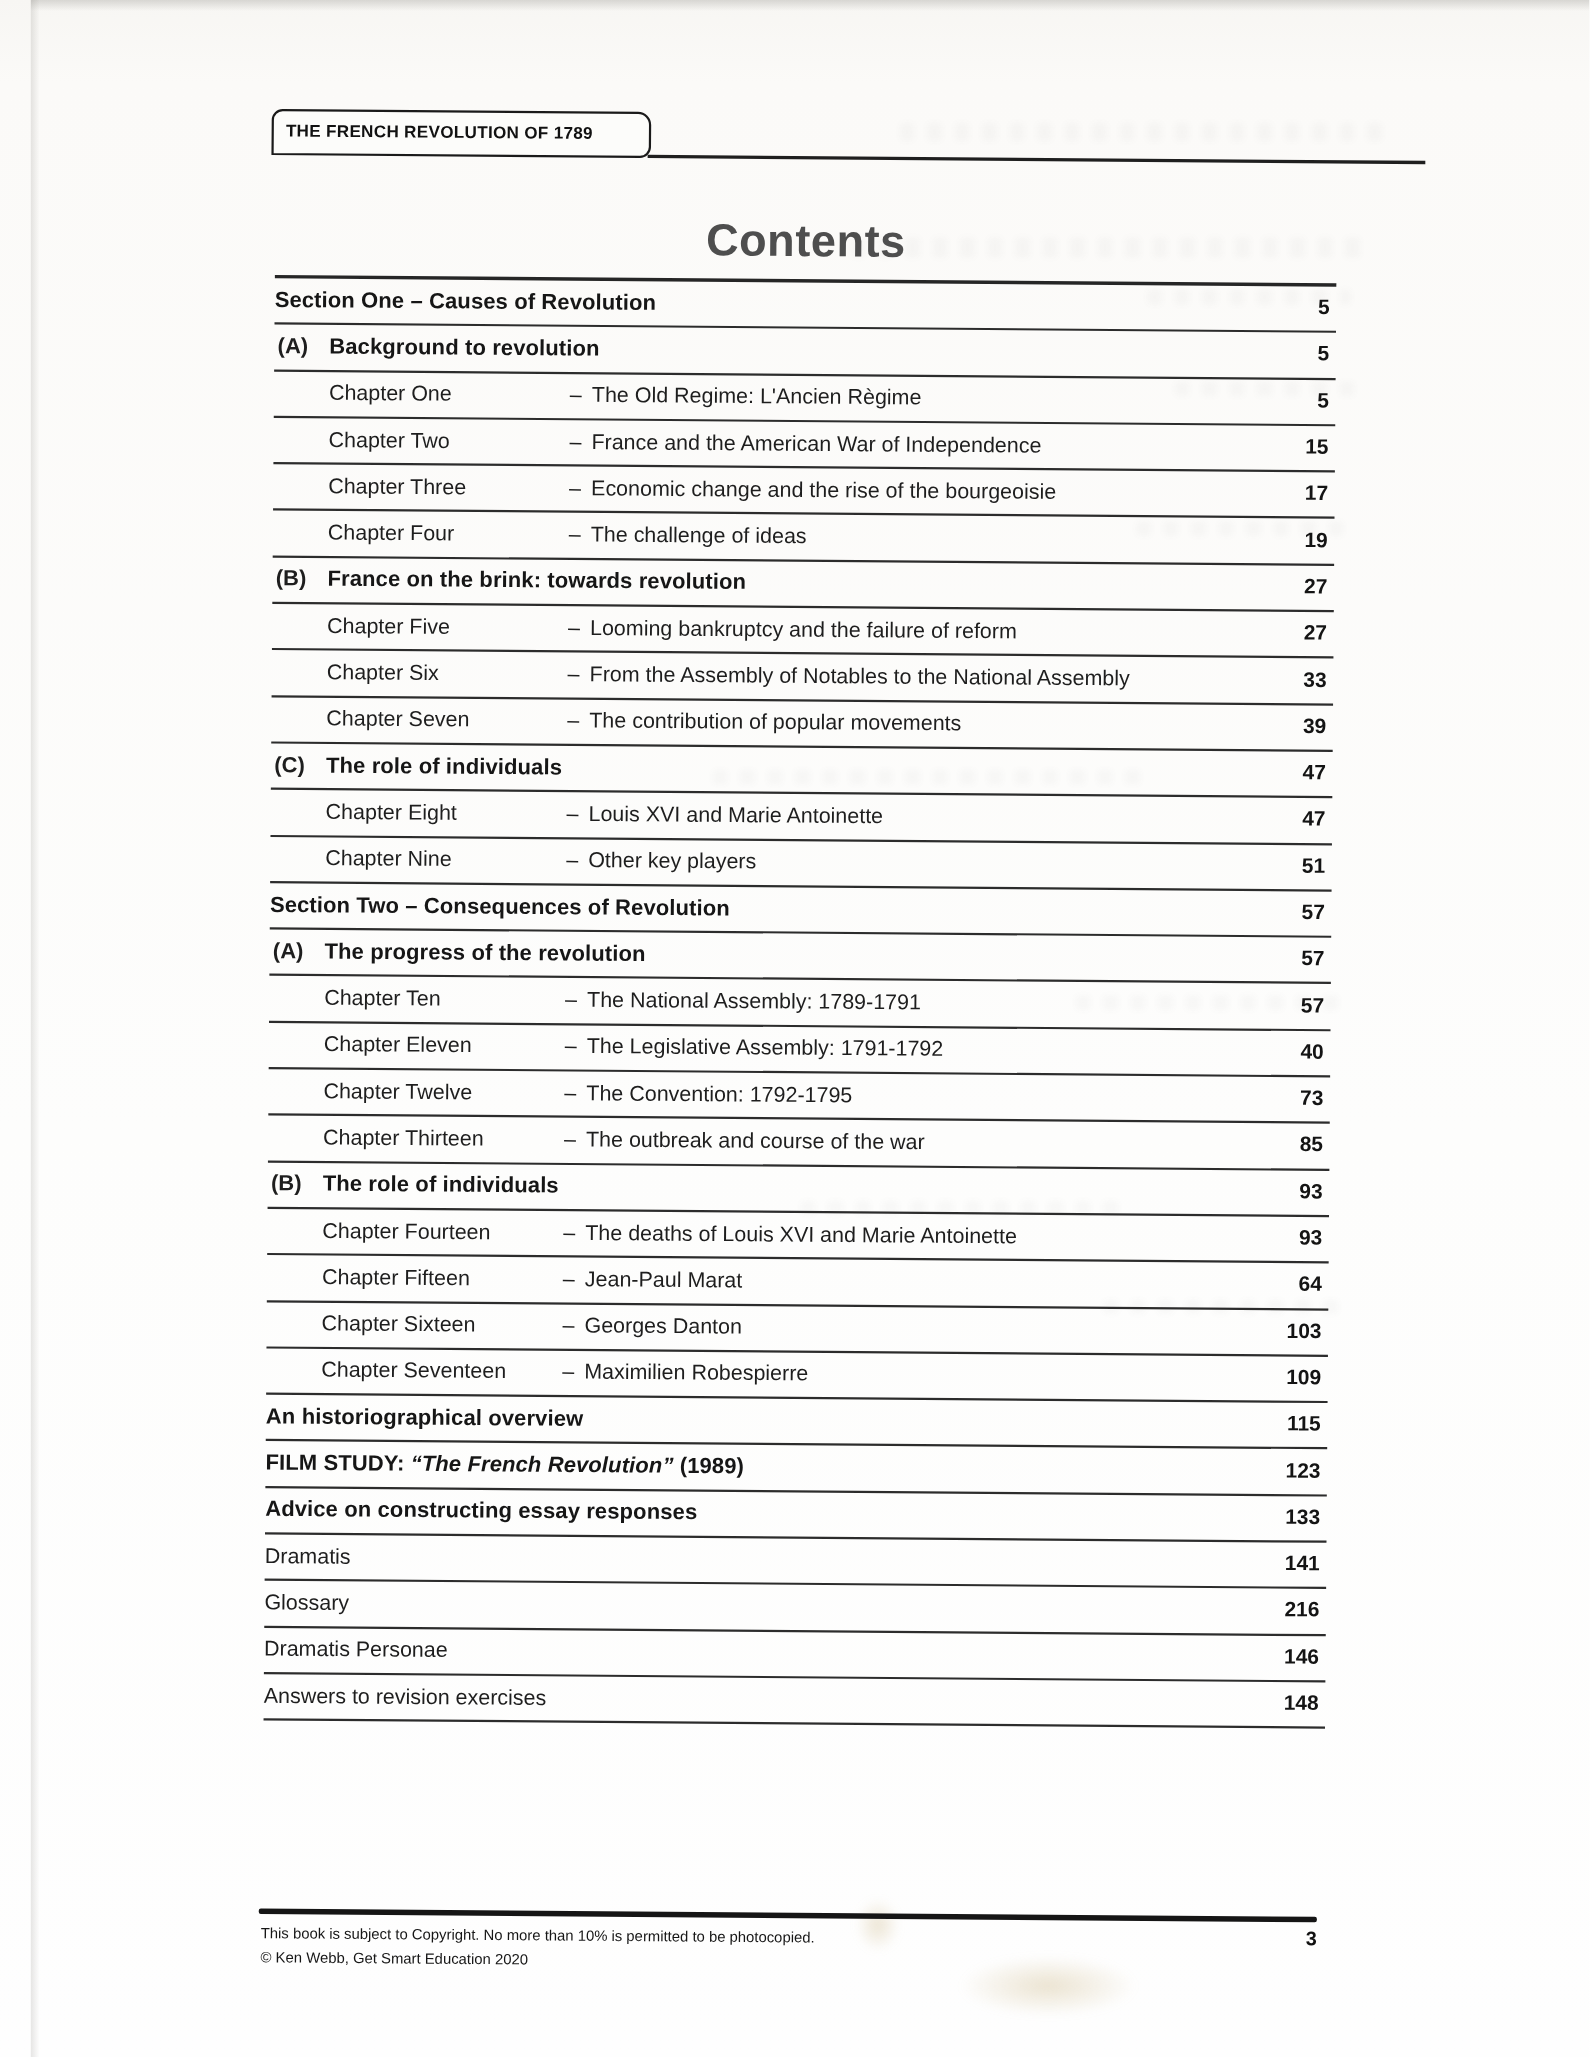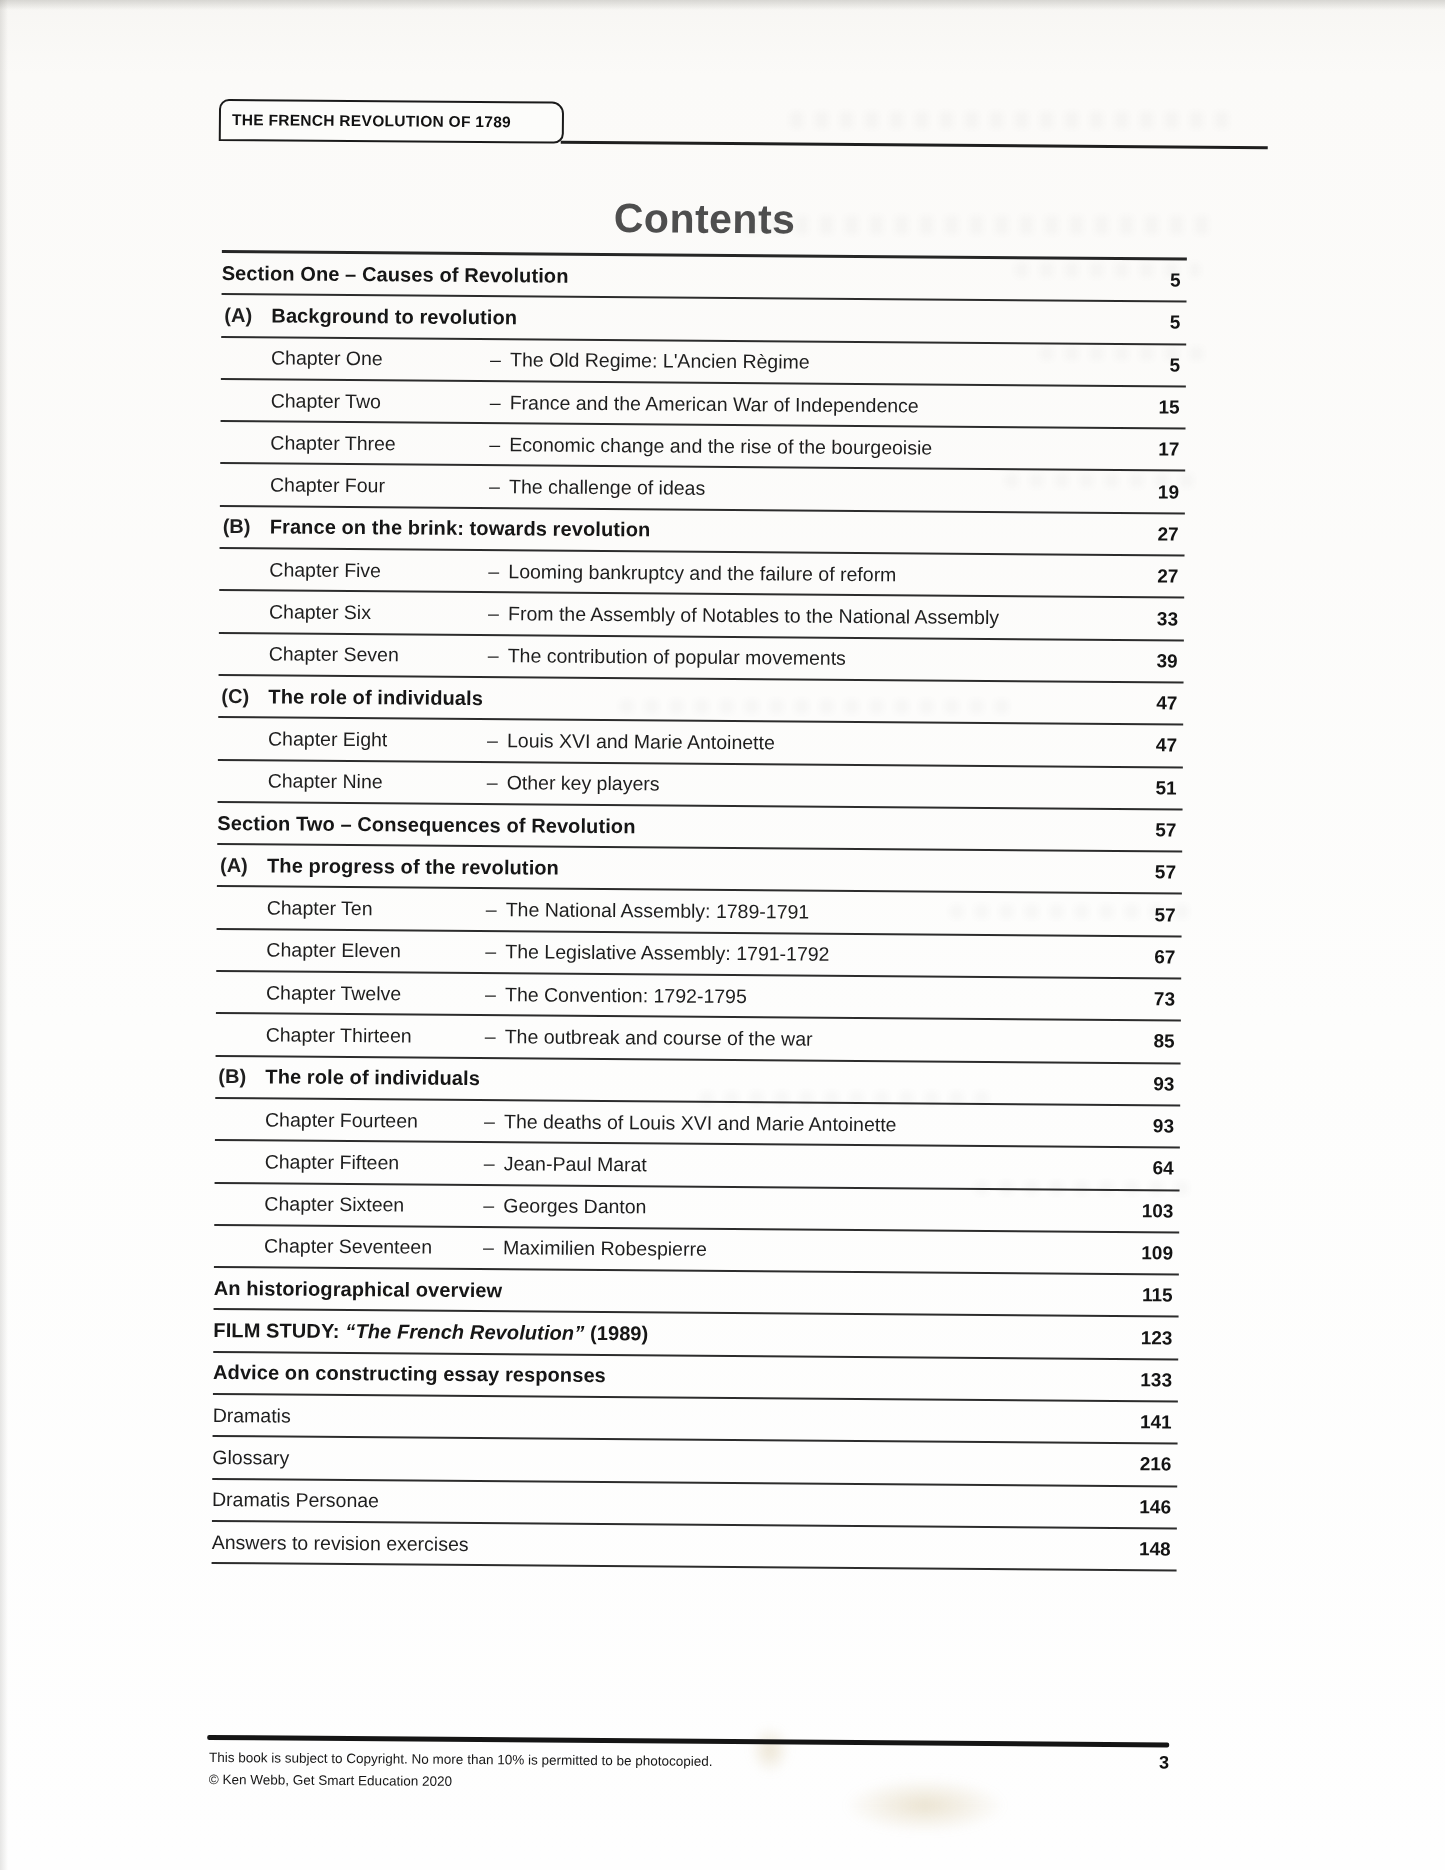--- a/index.html
+++ b/index.html
@@ -4,21 +4,21 @@
 <title>Document</title>
 <style>
   html,body{margin:0;padding:0;}
   body{
     width:1445px;height:1870px;overflow:hidden;
     background:linear-gradient(180deg,#f7f6f3 0%, #fbfaf8 4%, #fdfdfc 55%, #fefefe 100%);
     font-family:"Liberation Sans","DejaVu Sans",sans-serif;
     color:#1c1c1c;
     position:relative;
   }
-  .scan-page{position:absolute;inset:0;}
+  .scan-page{position:absolute;inset:0;margin-left:28px;}
   .scan-page::before{ 
     content:"";position:absolute;left:0;top:0;right:0;height:10px;
     background:linear-gradient(180deg,rgba(120,118,112,0.25),rgba(120,118,112,0));
     pointer-events:none;
   }
   .scan-page::after{ 
     content:"";position:absolute;left:0;top:0;bottom:0;width:8px;
     background:linear-gradient(90deg,rgba(120,118,112,0.18),rgba(120,118,112,0));
     pointer-events:none;
   }
@@ -187,21 +187,21 @@
         <div class="toc-row chapter">
           <span class="chap-label">Chapter Ten</span>
           <span class="dash">–</span>
           <span class="chap-title">The National Assembly: 1789-1791</span>
           <span class="page-cell">57</span>
         </div>
         <div class="toc-row chapter">
           <span class="chap-label">Chapter Eleven</span>
           <span class="dash">–</span>
           <span class="chap-title">The Legislative Assembly: 1791-1792</span>
-          <span class="page-cell">67</span>
+          <span class="page-cell">40</span>
         </div>
         <div class="toc-row chapter">
           <span class="chap-label">Chapter Twelve</span>
           <span class="dash">–</span>
           <span class="chap-title">The Convention: 1792-1795</span>
           <span class="page-cell">73</span>
         </div>
         <div class="toc-row chapter">
           <span class="chap-label">Chapter Thirteen</span>
           <span class="dash">–</span>

